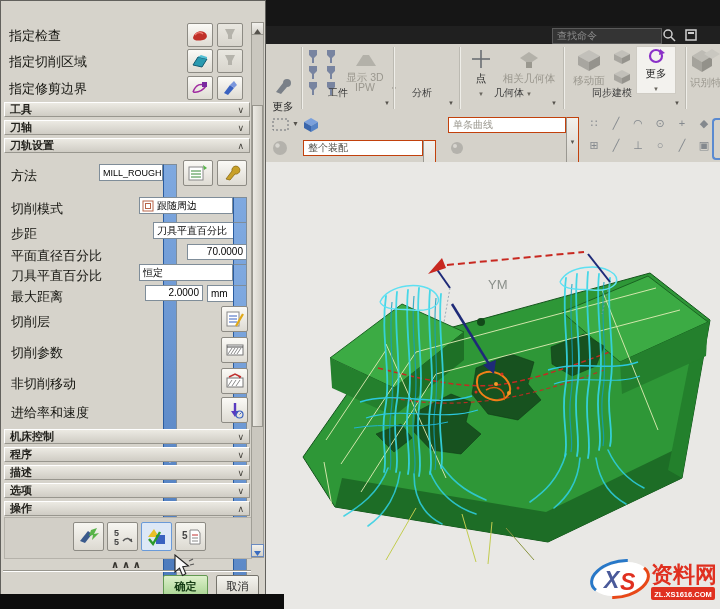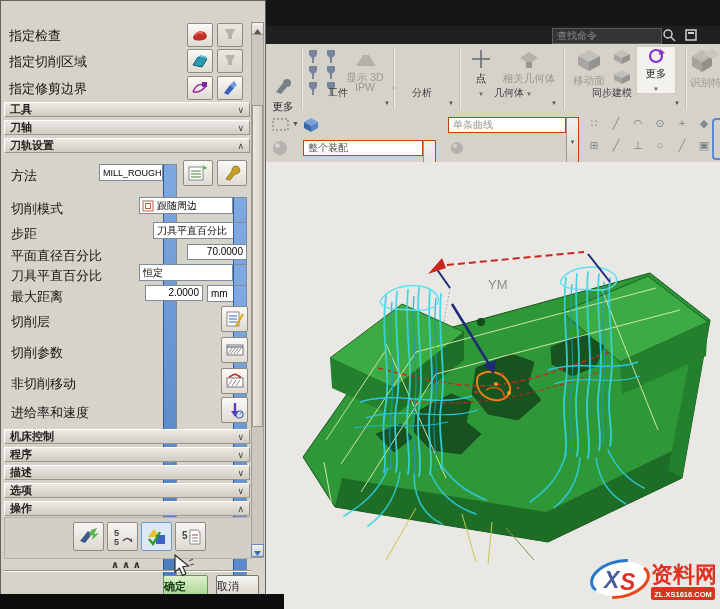--- a/index.html
+++ b/index.html
@@ -52,21 +52,21 @@
   .dd .txt{flex:1;padding-left:3px;white-space:nowrap;overflow:hidden}
   .ddbtn{width:13px;height:100%;background:linear-gradient(#7fa9e0,#3767ad);border-left:1px solid #2a5ca0;
          display:flex;align-items:center;justify-content:center;font-size:6px;color:#fff}
   .inp{position:absolute;height:16px;background:#fff;border:1px solid #7f8d99;box-sizing:border-box;
        font-size:10px;text-align:right;padding:1px 3px 0 0}
   .scroll-track{position:absolute;left:250px;top:21px;width:13px;height:536px;background:#cac7bf;
                 border:1px solid #a09e96;box-sizing:border-box}
   .scroll-thumb{position:absolute;left:251px;top:104px;width:11px;height:322px;
                 background:linear-gradient(90deg,#eceae4,#d2cfc7);border:1px solid #97958d;box-sizing:border-box}
   .footer-btn{position:absolute;height:22px;border:1px solid #76746c;border-radius:2px;
-              font-size:11px;text-align:left;line-height:20px;box-sizing:border-box;
+              font-size:11px;text-align:center;line-height:20px;box-sizing:border-box;
               background:linear-gradient(#f5f4ef,#d9d6ce);color:#222}
   .footer-btn.ok{background:linear-gradient(#ddf0cb,#a9d593);border-color:#629952;color:#143b14;font-weight:bold}
   .opbtn{position:absolute;width:31px;height:29px;background:linear-gradient(#f7f6f1,#dcd9d1);
          border:1px solid #8d8b84;border-radius:2px;box-sizing:border-box;
          display:flex;align-items:center;justify-content:center}
   .blackstrip{left:0;top:594px;width:284px;height:15px;background:#0d0d0d;z-index:21}
   #watermark{left:588px;top:552px;width:132px;height:52px;z-index:6}
   #cursor{left:172px;top:554px;width:24px;height:26px;z-index:50}
   .ws{white-space:nowrap}
 </style>

